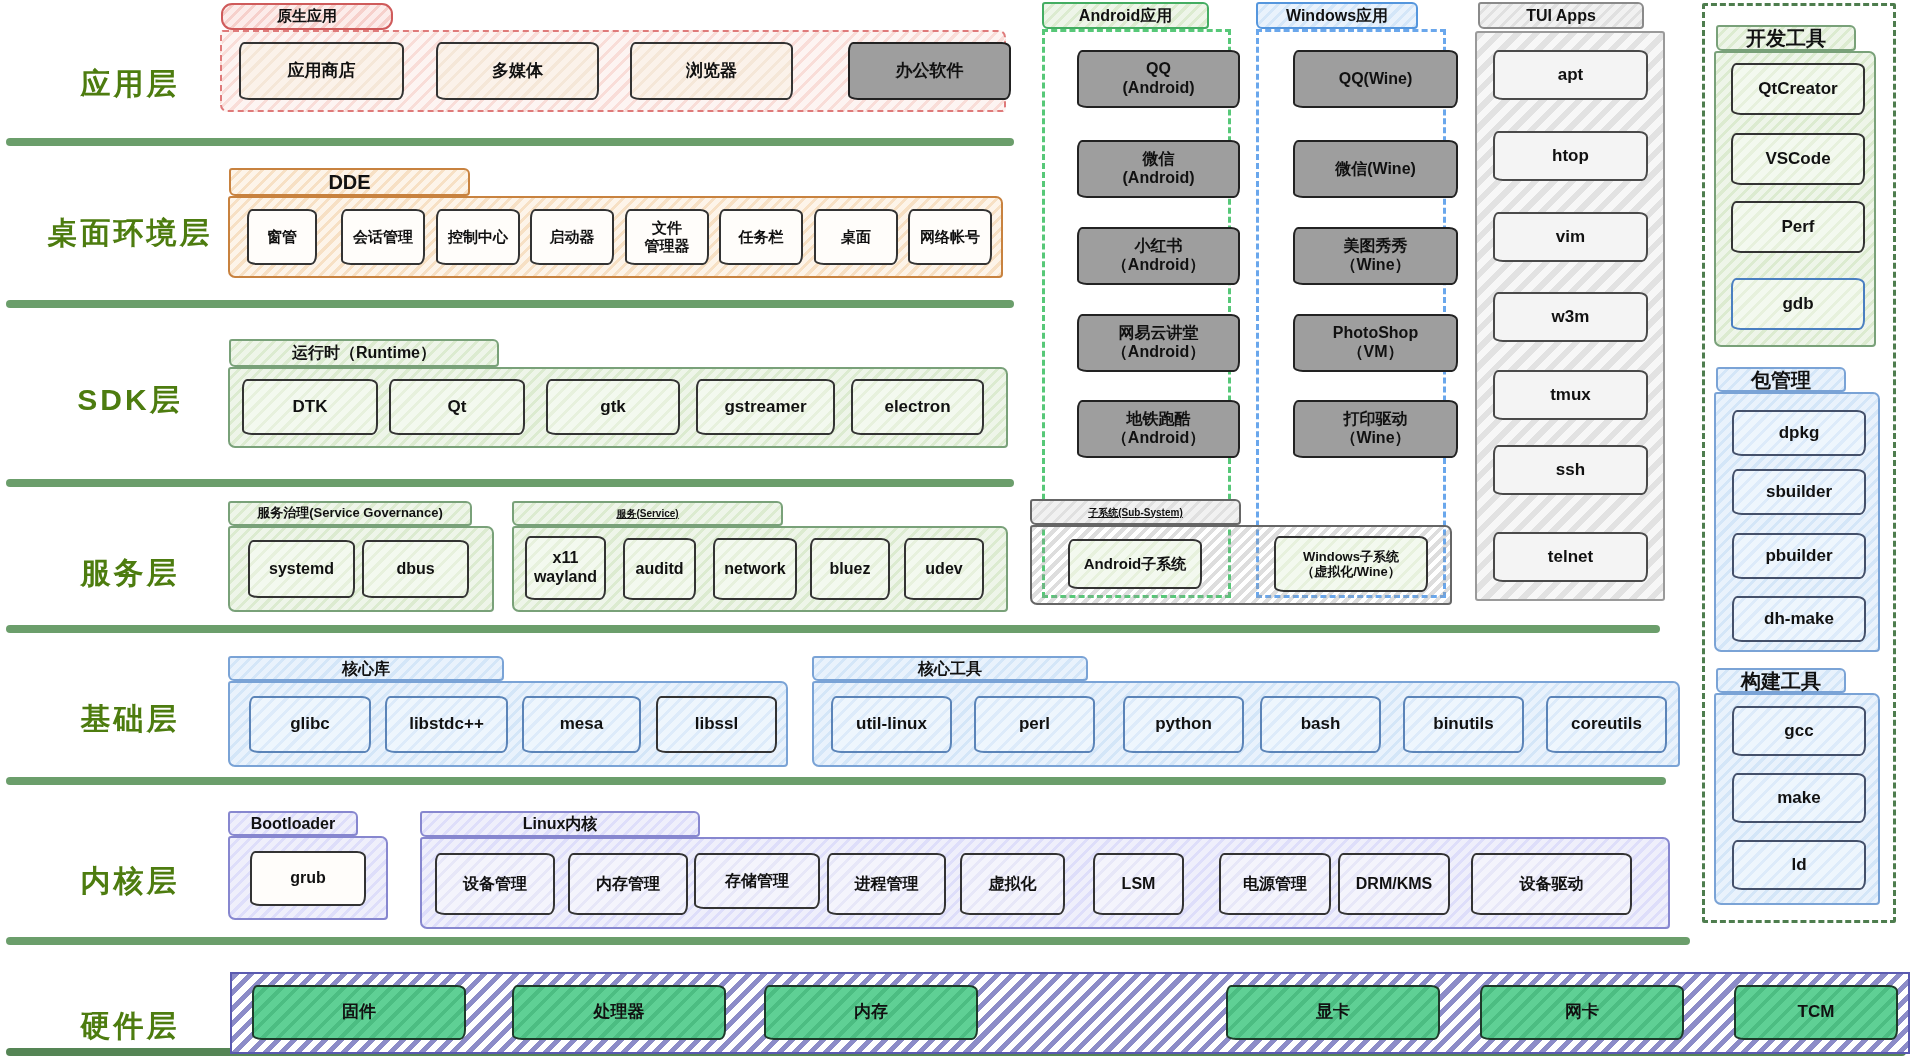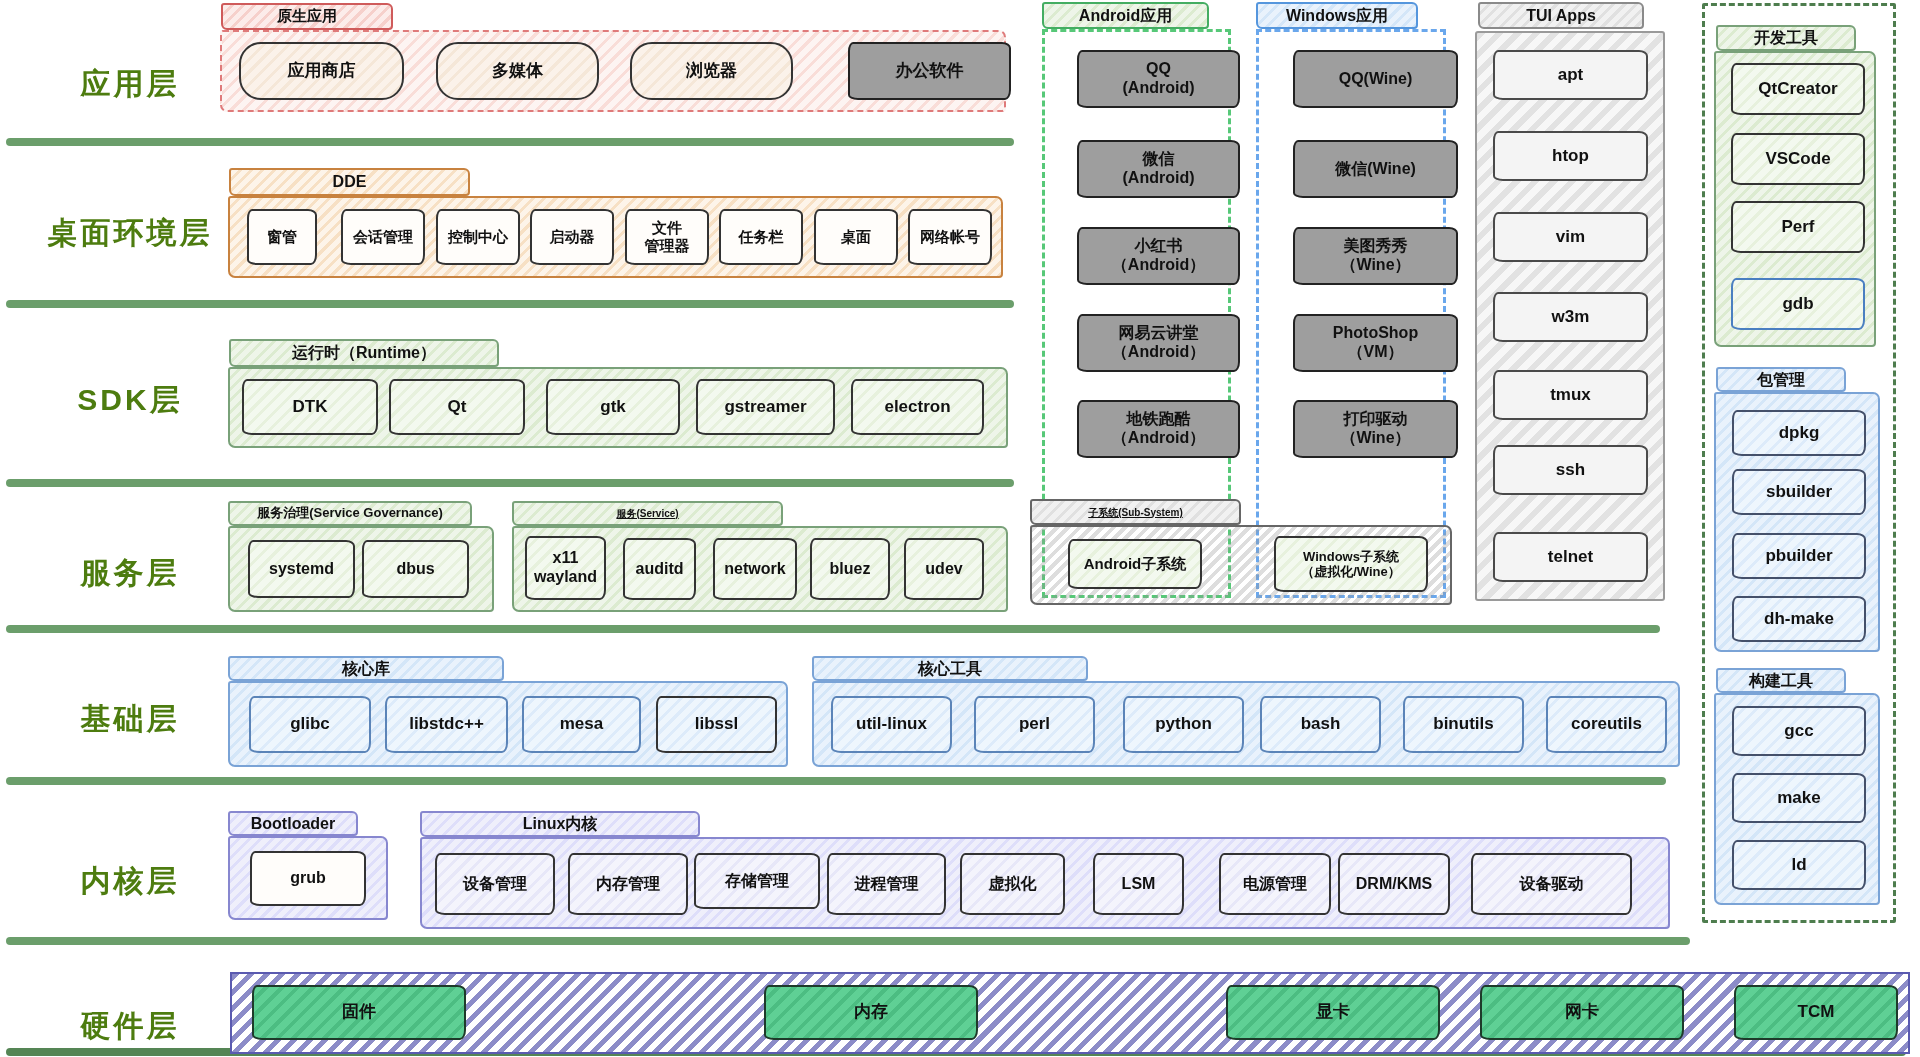--- a/index.html
+++ b/index.html
@@ -15,49 +15,49 @@
        border:2px solid #333;border-radius:5px 9px 6px 10px / 9px 6px 10px 5px;}
   
   .c-red{border-color:#cf5b5b;} .c-red-d{border:2px dashed #df7a7a;}
   .c-orange{border-color:#c8823f;}
   .c-green{border-color:#79a179;}
   .c-blue{border-color:#7aa3d6;}
   .c-purple{border-color:#8787cf;}
   .c-gray{border-color:#8a8a8a;}
   .c-dkgray{border-color:#666;}
   
-  .bg-red{background:repeating-linear-gradient(135deg,#fcecea 0 5px,#f6d0cb 5px 8px);}
+  .bg-red{background:repeating-linear-gradient(135deg,#fcecea 0 5px,#f6d0cb 5px 8px);border-radius:11px;}
   .bg-red-lt{background:repeating-linear-gradient(135deg,#fdf4f2 0 6px,#f9ddd8 6px 9px);}
   .bg-orange{background:repeating-linear-gradient(135deg,#fdf4e9 0 5px,#f7e0c4 5px 8px);}
   .bg-green{background:repeating-linear-gradient(135deg,#eef5e9 0 5px,#dcebd0 5px 8px);}
   .bg-blue{background:repeating-linear-gradient(135deg,#e9f2fc 0 5px,#d4e6f8 5px 8px);}
   .bg-purple{background:repeating-linear-gradient(135deg,#efeffb 0 5px,#dedefa 5px 8px);}
   .bg-gray{background:repeating-linear-gradient(135deg,#f1f1f1 0 5px,#e0e0e0 5px 8px);}
   .bg-subsys{background:repeating-linear-gradient(135deg,rgba(150,150,150,.32) 0 4px,rgba(255,255,255,0) 4px 8px);}
   
-  .f-linen{background:repeating-linear-gradient(135deg,#fbf2ea 0 6px,#f5e7d8 6px 9px);border-radius:22px;}
+  .f-linen{background:repeating-linear-gradient(135deg,#fbf2ea 0 6px,#f5e7d8 6px 9px);}
   .f-white{background:#fffdfa;}
   .f-green{background:repeating-linear-gradient(135deg,#f3f9ef 0 6px,#e7f1dd 6px 9px);}
   .f-blue{background:repeating-linear-gradient(135deg,#eef6fd 0 6px,#ddebfa 6px 9px);}
   .f-purple{background:repeating-linear-gradient(135deg,#f4f4fc 0 6px,#e7e7f8 6px 9px);}
   .f-appgray{background:#9e9e9e;border-color:#222;margin-left:24px;}
   .f-tui{background:#f4f4f4;border-color:#4a4a4a;}
   .f-hw{background:repeating-linear-gradient(135deg,#5fd095 0 7px,#4cbd82 7px 11px);border-color:#1e3a2a;}
   .b-blue{border-color:#5b84b8;}
   .b-gdb{border-color:#4a7fc1;}
   .b-navy{border-color:#44506a;}
   
   .col-green{position:absolute;box-sizing:border-box;border:3px dashed #57c878;background:#fff;}
   .col-blue{position:absolute;box-sizing:border-box;border:3px dashed #6aa7ec;background:#fff;}
   .col-tui{position:absolute;box-sizing:border-box;border:2px solid #9a9a9a;border-radius:3px;
            background:repeating-linear-gradient(135deg,#e2e2e2 0 6px,#f7f7f7 6px 13px);}
   .col-dev{position:absolute;box-sizing:border-box;border:3px dashed #4e7d4e;border-radius:2px;background:#fff;}
   .hw-band{position:absolute;box-sizing:border-box;border:2px solid #5a5ab0;
            background:repeating-linear-gradient(135deg,#8c8cc8 0 5px,#ffffff 5px 11px);}
-  .fs13{font-size:13px;} .fs14{font-size:10px;text-decoration:underline;} .fs15{font-size:15px;} .fs16{font-size:16px;} .fs18{font-size:16px;}
+  .fs13{font-size:13px;} .fs14{font-size:10px;text-decoration:underline;} .fs15{font-size:15px;} .fs16{font-size:16px;} .fs18{font-size:20px;}
 </style>
 </head>
 <body>
 
 <div id="canvas">
 
   <div class="layer-label" style="top:64px">应用层</div>
   <div class="layer-label" style="top:213px">桌面环境层</div>
   <div class="layer-label" style="top:380px">SDK层</div>
   <div class="layer-label" style="top:553px">服务层</div>
@@ -158,20 +158,21 @@
   <div class="box f-purple fs16" style="left:694px;top:853px;width:126px;height:56px">存储管理</div>
   <div class="box f-purple fs16" style="left:827px;top:853px;width:119px;height:62px">进程管理</div>
   <div class="box f-purple fs16" style="left:960px;top:853px;width:105px;height:62px">虚拟化</div>
   <div class="box f-purple fs16" style="left:1093px;top:853px;width:91px;height:62px">LSM</div>
   <div class="box f-purple fs16" style="left:1219px;top:853px;width:112px;height:62px">电源管理</div>
   <div class="box f-purple fs16" style="left:1338px;top:853px;width:112px;height:62px">DRM/KMS</div>
   <div class="box f-purple fs16" style="left:1471px;top:853px;width:161px;height:62px">设备驱动</div>
 
   <div class="hw-band" style="left:230px;top:972px;width:1680px;height:82px"></div>
   <div class="box f-hw" style="left:252px;top:985px;width:214px;height:55px">固件</div>
+  <div class="box f-hw" style="left:512px;top:985px;width:214px;height:55px">处理器</div>
   <div class="box f-hw" style="left:764px;top:985px;width:214px;height:55px">内存</div>
   <div class="box f-hw" style="left:1226px;top:985px;width:214px;height:55px">显卡</div>
   <div class="box f-hw" style="left:1480px;top:985px;width:204px;height:55px">网卡</div>
   <div class="box f-hw" style="left:1734px;top:985px;width:164px;height:55px">TCM</div>
 
   <div class="box f-appgray fs16" style="left:1053px;top:50px;width:163px;height:58px">QQ
 (Android)</div>
   <div class="box f-appgray fs16" style="left:1053px;top:140px;width:163px;height:58px">微信
 (Android)</div>
   <div class="box f-appgray fs16" style="left:1053px;top:227px;width:163px;height:58px">小红书

